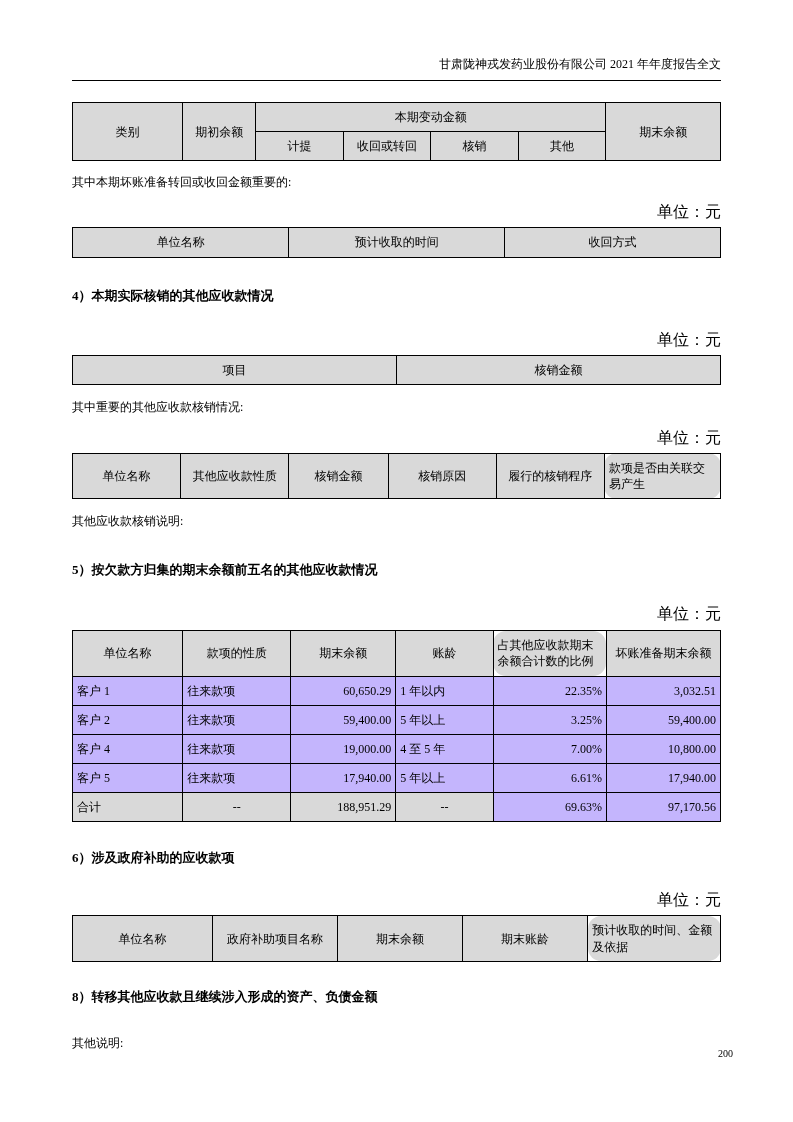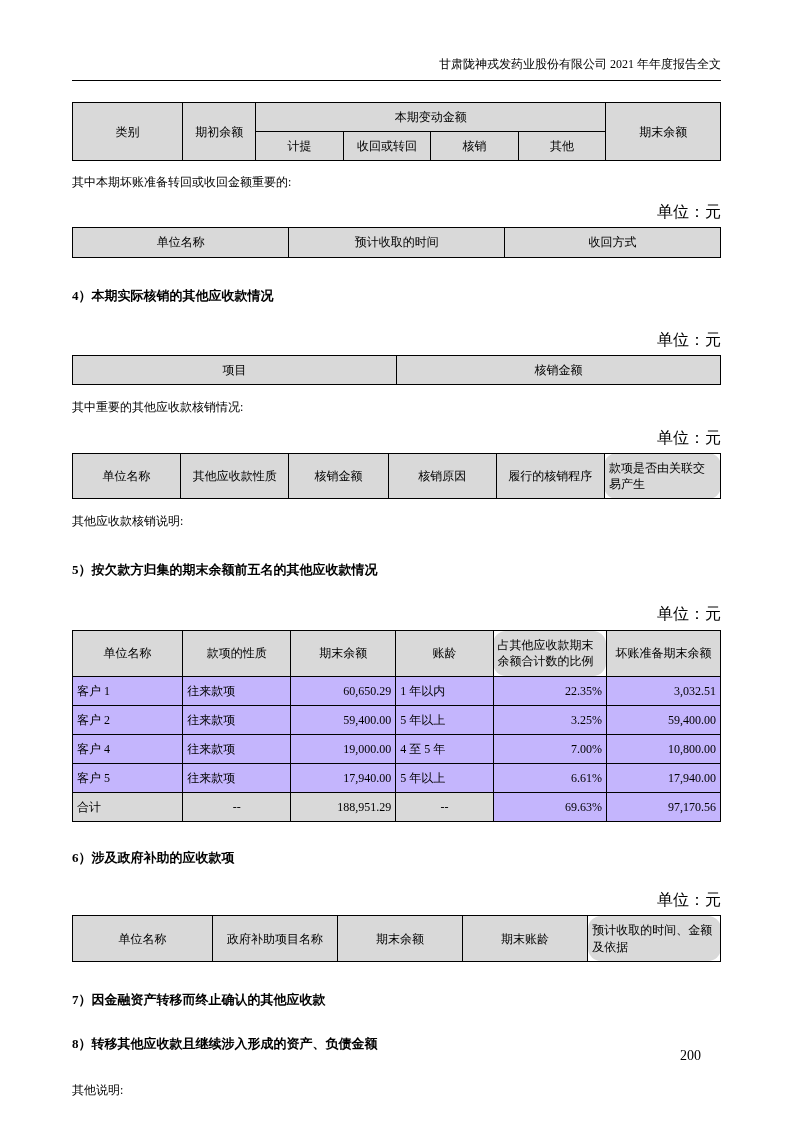--- a/index.html
+++ b/index.html
@@ -54,22 +54,22 @@
     font-size:16px;
     font-family:Liberation Serif, serif;
   }
   .section-heading {
     font-weight:bold;
     font-size:13px;
   }
   .page-number {
     position:absolute;
     top:1040px;
-    right:92px;
-    font-size:14px;
+    right:60px;
+    font-size:10px;
   }
   
   .mt-table1 { margin-top:21px; }
   .mt-unit1  { margin-top:11px; }
   .mt-table2 { margin-top:4px; }
   .mt-s4     { margin-top:29px; }
   .mt-unit2  { margin-top:25px; }
   .mt-table3 { margin-top:4px; }
   .mt-note2  { margin-top:14px; }
   .mt-unit3  { margin-top:12px; }
@@ -267,21 +267,20 @@
         <tr>
           <th>单位名称</th>
           <th>政府补助项目名称</th>
           <th>期末余额</th>
           <th>期末账龄</th>
           <th class="left">预计收取的时间、金额及依据</th>
         </tr>
       </thead>
     </table>
 
-    <div class="section-heading mt-s7">7）因金融资产转移而终止确认的其他应收款</div>
 
     <div class="section-heading mt-s8">8）转移其他应收款且继续涉入形成的资产、负债金额</div>
 
     <div class="note mt-note4">其他说明:</div>
 
   </div>
 
   <div class="page-number">200</div>
 </div>
 

